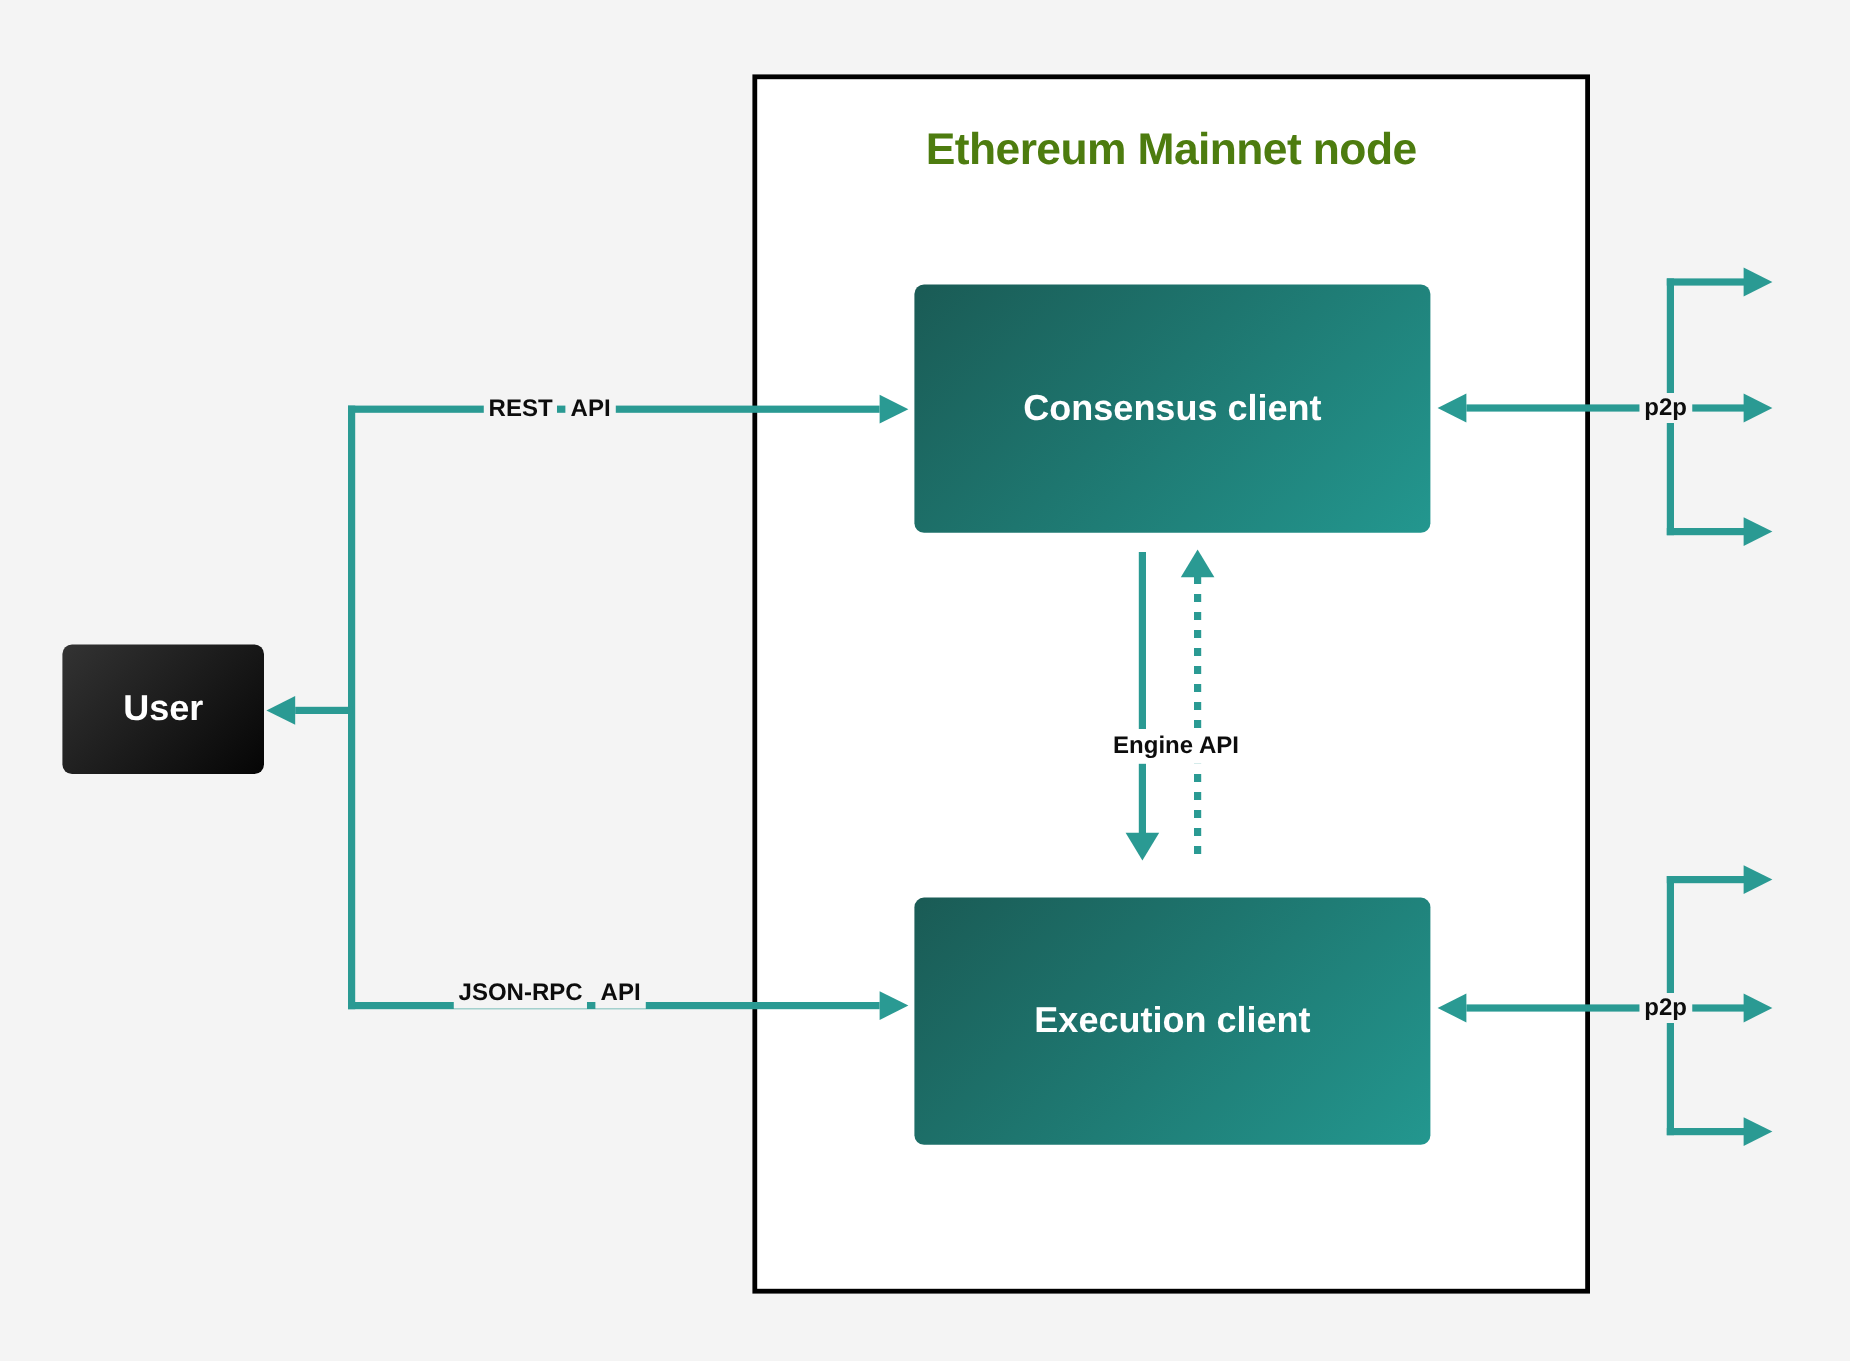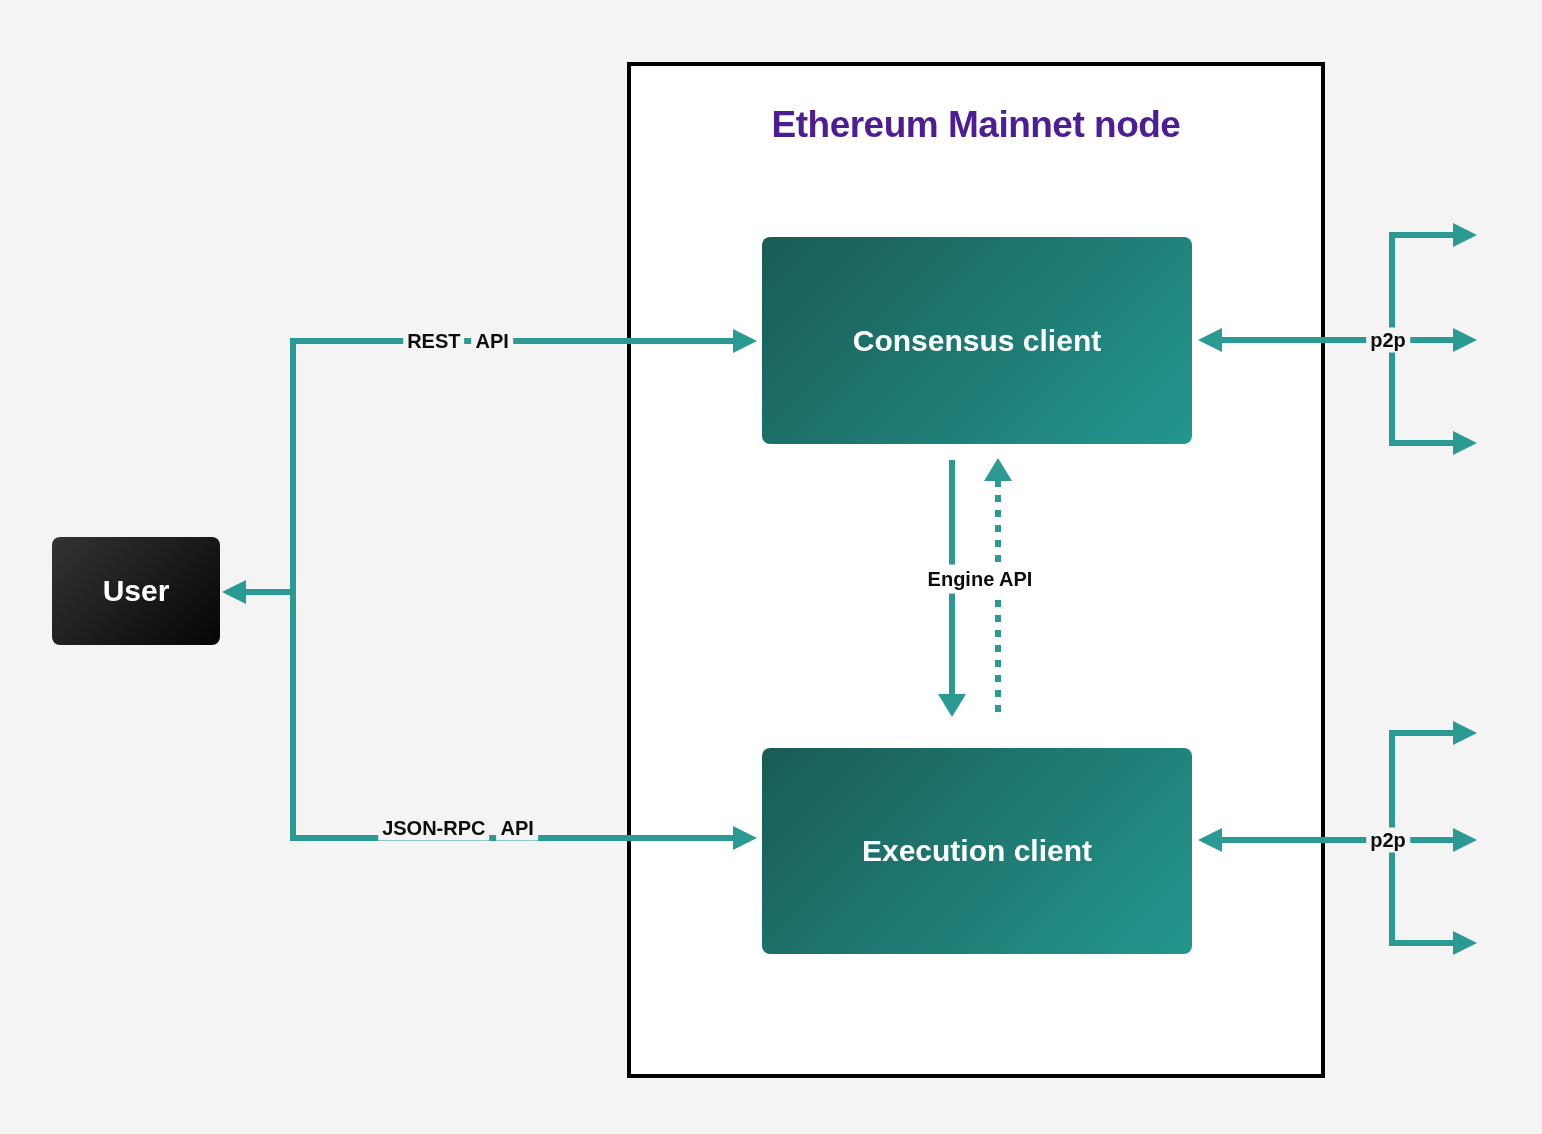--- a/index.html
+++ b/index.html
@@ -3,21 +3,21 @@
 <meta charset="utf-8">
 <style>
   html,body{margin:0;padding:0;}
   body{font-family:"Liberation Sans","DejaVu Sans",sans-serif;background:var(--page-bg,#f4f4f4);}
   .canvas{position:relative;width:1542px;height:1134px;background:var(--page-bg,#f4f4f4);overflow:hidden;}
 
   
   .main-box{position:absolute;left:627px;top:62px;width:698px;height:1016px;
     box-sizing:border-box;border:4px solid var(--node-border,#000);background:var(--node-bg,#fff);z-index:1;}
   .main-title{position:absolute;left:627px;top:104px;width:698px;text-align:center;
-    font-size:37px;font-weight:700;color:#4c1d95;letter-spacing:-0.5px;z-index:2;}
+    font-size:37px;font-weight:700;color:#4d7c0f;letter-spacing:-0.5px;z-index:2;}
 
   
   .node{position:absolute;display:flex;align-items:center;justify-content:center;
     border-radius:8px;color:var(--text-light,#fff);font-size:30px;font-weight:700;z-index:4;}
   .client{background:linear-gradient(135deg,var(--client-grad-a,#1a5b55),var(--client-grad-b,#23978f));align-items:center;}
   #consensus-box{left:762px;top:237px;width:430px;height:207px;}
   #execution-box{left:762px;top:736px;width:430px;height:206px;margin-top:12px;}
   #user-box{left:52px;top:537px;width:168px;height:108px;
     background:linear-gradient(135deg,var(--user-grad-a,#333),var(--user-grad-b,#050505));}
 
@@ -65,21 +65,21 @@
   #p2pb-arr-bot{left:1453px;top:931px;}
   #p2pb-arr-mid{left:1453px;top:828px;}
 
   
   .edge-label{position:absolute;transform:translate(-50%,-50%);z-index:8;
     font-size:20px;font-weight:700;color:#0d0d0d;white-space:nowrap;display:flex;gap:7px;}
   .edge-label span{background:var(--page-bg,#f4f4f4);padding:1px 4px;}
   .edge-label.on-white span{background:var(--node-bg,#fff);padding:3px 9px;}
   #lbl-rest{left:458px;top:341px;}
   #lbl-json{left:458px;top:828px;}
-  #lbl-engine{left:980px;top:579px;}
+  #lbl-engine{left:980px;top:622px;}
   #lbl-p2p-top{left:1388px;top:340px;}
   #lbl-p2p-bottom{left:1388px;top:840px;}
 </style>
 </head>
 <body>
 
 <div class="canvas">
 
   <div class="main-box"></div>
   <div class="main-title">Ethereum Mainnet node</div>

